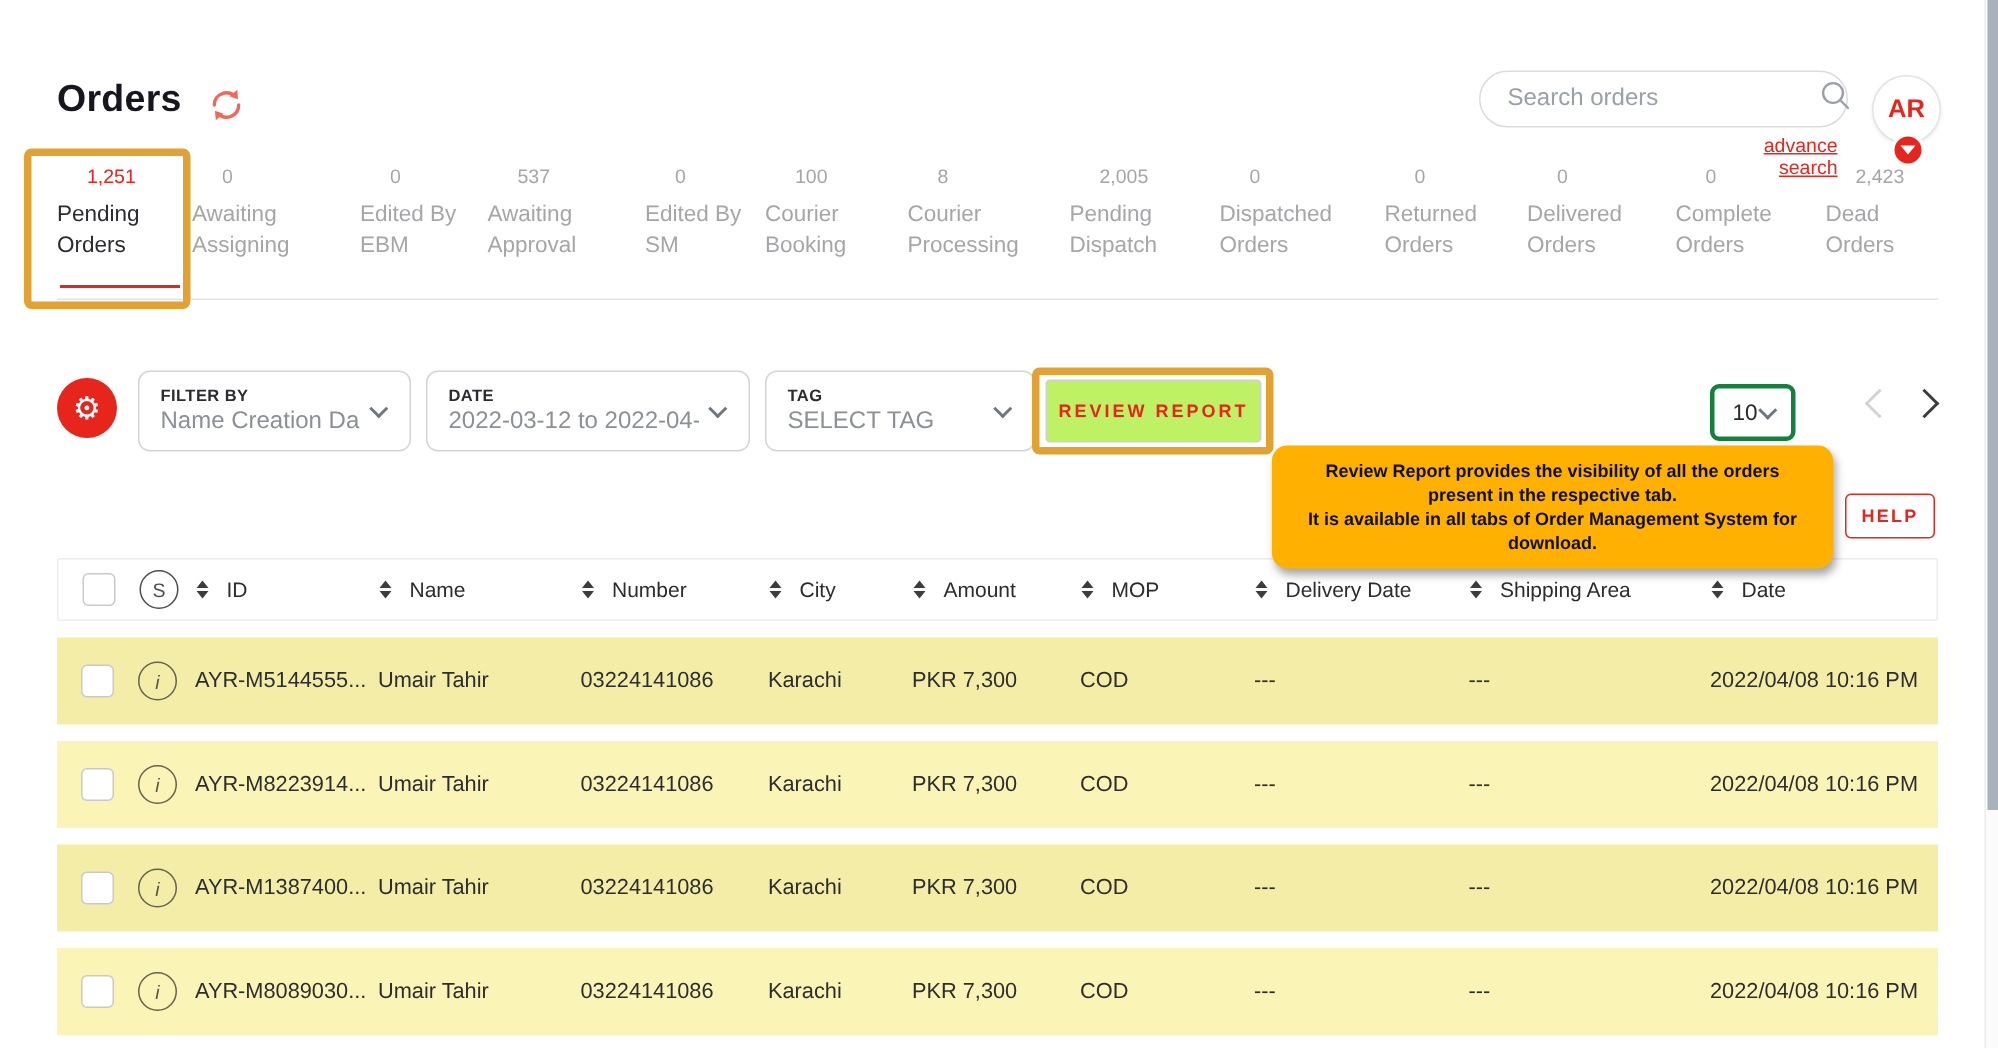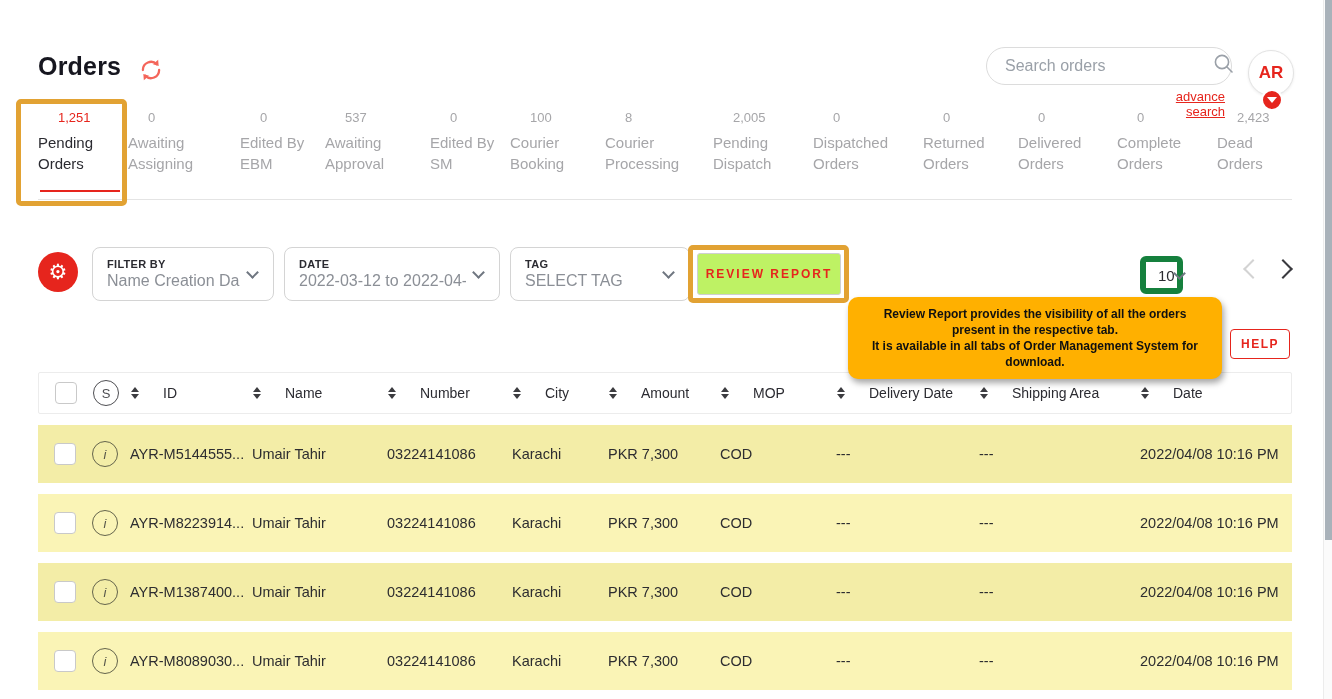--- a/index.html
+++ b/index.html
@@ -41,36 +41,36 @@
   .gear-btn { position:absolute; left:38px; top:252px; width:40px; height:40px; border-radius:50%; background:#e6251d; color:#fff; display:flex; align-items:center; justify-content:center; font-size:21px; cursor:pointer; }
   .dropdown { position:absolute; top:247px; height:54px; border:1px solid #d4d4d4; border-radius:8px; background:#fff; display:flex; align-items:center; padding:0 14px; cursor:pointer; }
   .dd-filter { left:92px; width:182px; }
   .dd-date { left:284px; width:216px; }
   .dd-tag { left:510px; width:180px; }
   .dd-texts { flex:1; overflow:hidden; }
   .dd-label { font-size:11px; font-weight:bold; color:#2b2b31; letter-spacing:.3px; display:block; margin-bottom:2px; }
   .dd-value { font-size:16px; color:#8b8f96; white-space:nowrap; overflow:hidden; display:block; }
   .chev { width:9px; height:9px; border-right:2px solid #6f7680; border-bottom:2px solid #6f7680; transform:rotate(45deg); margin:-4px 2px 0 8px; flex:none; }
   .review-btn { position:absolute; left:697px; top:253px; width:144px; height:42px; background:#bef264; border:1px solid #cfcfcf; border-radius:3px; color:#e6251d; font-size:12px; font-weight:bold; letter-spacing:2px; display:flex; align-items:center; justify-content:center; cursor:pointer; font-family:inherit; }
-  .pagesize { position:absolute; left:1140px; top:256px; width:43px; height:38px; border:6px solid #15803d; border-radius:6px; background:#fff; display:flex; align-items:center; justify-content:space-between; padding:0 9px 0 12px; font-size:15px; color:#2b2b31; cursor:pointer; }
+  .pagesize { position:absolute; left:1140px; top:256px; width:57px; height:38px; border:3px solid #15803d; border-radius:6px; background:#fff; display:flex; align-items:center; justify-content:space-between; padding:0 9px 0 12px; font-size:15px; color:#2b2b31; cursor:pointer; }
   .pagesize .chev { margin-top:-3px; margin-left:0; }
   .pg-arrow { position:absolute; top:262px; width:14px; height:14px; border-right:2.4px solid; border-bottom:2.4px solid; cursor:pointer; }
   .pg-prev { left:1246px; transform:rotate(135deg); color:#d3d3d3; border-color:#d3d3d3; }
   .pg-next { left:1276px; transform:rotate(-45deg); color:#3a3a3f; border-color:#3a3a3f; }
 
   
   .tooltip { position:absolute; left:848px; top:297px; width:374px; background:#ffb000; border-radius:10px; padding:9px 14px; z-index:40; box-shadow:2px 4px 6px rgba(0,0,0,.35); }
   .tooltip p { font-size:12px; font-weight:bold; color:#101010; text-align:center; line-height:16px; }
   .help-btn { position:absolute; left:1230px; top:329px; width:60px; height:30px; background:#fff; border:1px solid #e6251d; border-radius:4px; color:#e6251d; font-size:12px; font-weight:bold; letter-spacing:1.5px; display:flex; align-items:center; justify-content:center; cursor:pointer; font-family:inherit; }
 
   
   .table { position:absolute; left:38px; top:372px; width:1254px; }
   .tgrid { display:grid; grid-template-columns:46px 46px 122px 135px 125px 96px 112px 116px 143px 161px 1fr; align-items:center; }
   .thead { height:42px; background:#fff; border:1px solid #ececec; border-radius:2px; }
-  .th { display:flex; align-items:center; gap:24px; font-size:14px; color:#2b2b31; }
+  .th { display:flex; align-items:center; gap:12px; font-size:14px; color:#2b2b31; }
   .sort { display:inline-flex; flex-direction:column; gap:2px; cursor:pointer; flex:none; }
   .sort .up { width:0; height:0; border-left:4px solid transparent; border-right:4px solid transparent; border-bottom:5px solid #3c3c40; }
   .sort .dn { width:0; height:0; border-left:4px solid transparent; border-right:4px solid transparent; border-top:5px solid #3c3c40; }
   .checkbox { width:22px; height:22px; background:#fff; border:1px solid #c9c9c9; border-radius:4px; margin-left:16px; cursor:pointer; }
   .s-circle { width:26px; height:26px; border-radius:50%; border:1.5px solid #4e4e52; color:#4e4e52; font-size:13px; display:flex; align-items:center; justify-content:center; margin-left:8px; }
   .row { height:58px; margin-top:11px; font-size:14.5px; color:#2d2d30; }
   .row:nth-child(odd) { background:#faf4b6; }
   .row:nth-child(even) { background:#f3eda7; }
   .info-icon { width:26px; height:26px; border-radius:50%; border:1.5px solid #64644c; color:#56564a; font-size:13px; font-style:italic; display:flex; align-items:center; justify-content:center; margin-left:8px; cursor:pointer; }
   .cell { white-space:nowrap; overflow:hidden; }

